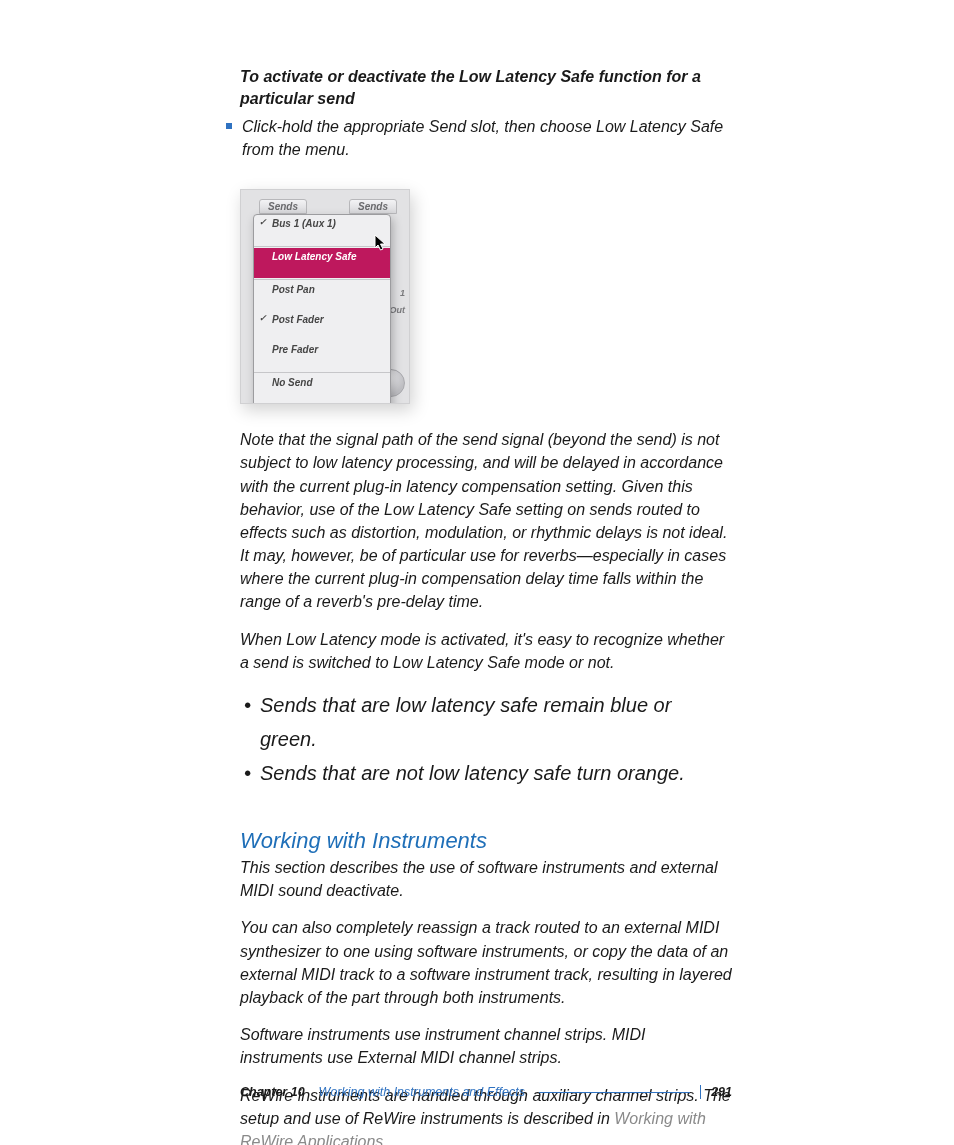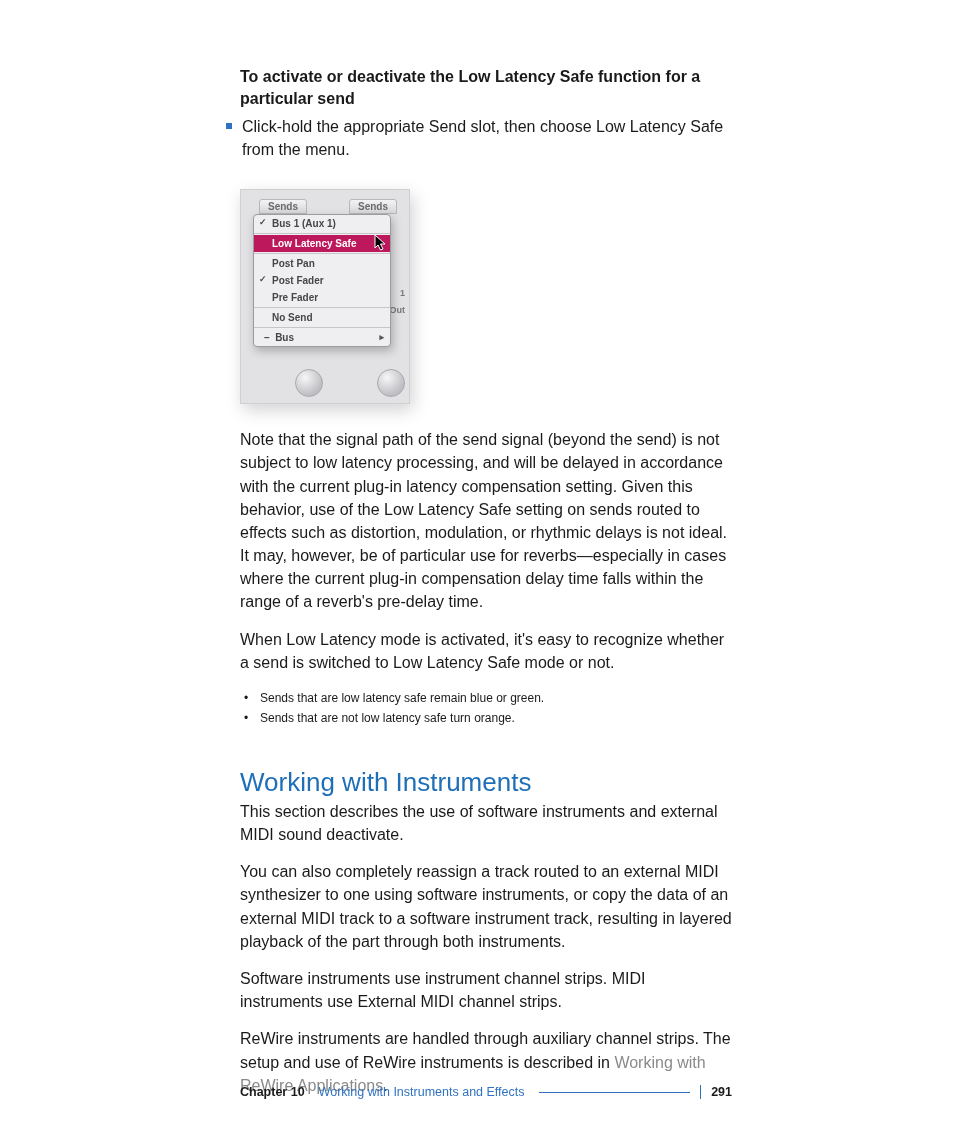--- a/index.html
+++ b/index.html
@@ -9,20 +9,21 @@
     font-family: "Myriad Pro", "Segoe UI", "Helvetica Neue", Arial, sans-serif;
     color: #1a1a1a;
     -webkit-font-smoothing: antialiased;
   }
   .page {
     width: 804px;
     height: 1145px;
     position: relative;
     box-sizing: border-box;
     padding: 66px 72px 0 240px;
+    font-style: italic;
   }
   .bold-lead {
     font-weight: 600;
     font-size: 16px;
     line-height: 1.4;
     margin-bottom: 4px;
   }
   .bullet-line {
     display: flex;
     align-items: flex-start;
@@ -46,32 +47,32 @@
     margin: 14px 0;
   }
   .dot-list {
     list-style: none;
     padding: 0;
     margin: 4px 0 0 0;
   }
   .dot-list li {
     position: relative;
     padding-left: 20px;
-    font-size: 12px;
+    font-size: 20px;
     line-height: 1.7;
   }
   .dot-list li::before {
     content: "•";
     position: absolute;
     left: 4px;
     top: 0;
     color: #1a1a1a;
   }
   h2.section-heading {
-    font-size: 26px;
+    font-size: 22px;
     font-weight: 400;
     color: #1f6fb8;
     margin: 38px 0 2px 0;
   }
   .link-gray {
     color: #8a8a8a;
   }
 
   
   .shot {
@@ -107,21 +108,21 @@
     position: absolute;
     left: 12px;
     top: 24px;
     width: 136px;
     background: #efeff1;
     border: 1px solid #9c9c9f;
     border-radius: 4px;
     box-shadow: 2px 4px 10px rgba(0,0,0,0.25);
   }
   .shot .menu .row {
-    padding: 3px 8px 3px 18px;
+    padding: 3px 8px 16px 18px;
     position: relative;
     white-space: nowrap;
     font-weight: 600;
     color: #464646;
   }
   .shot .menu .row.checked::before {
     content: "✓";
     position: absolute;
     left: 5px;
     top: 2px;

